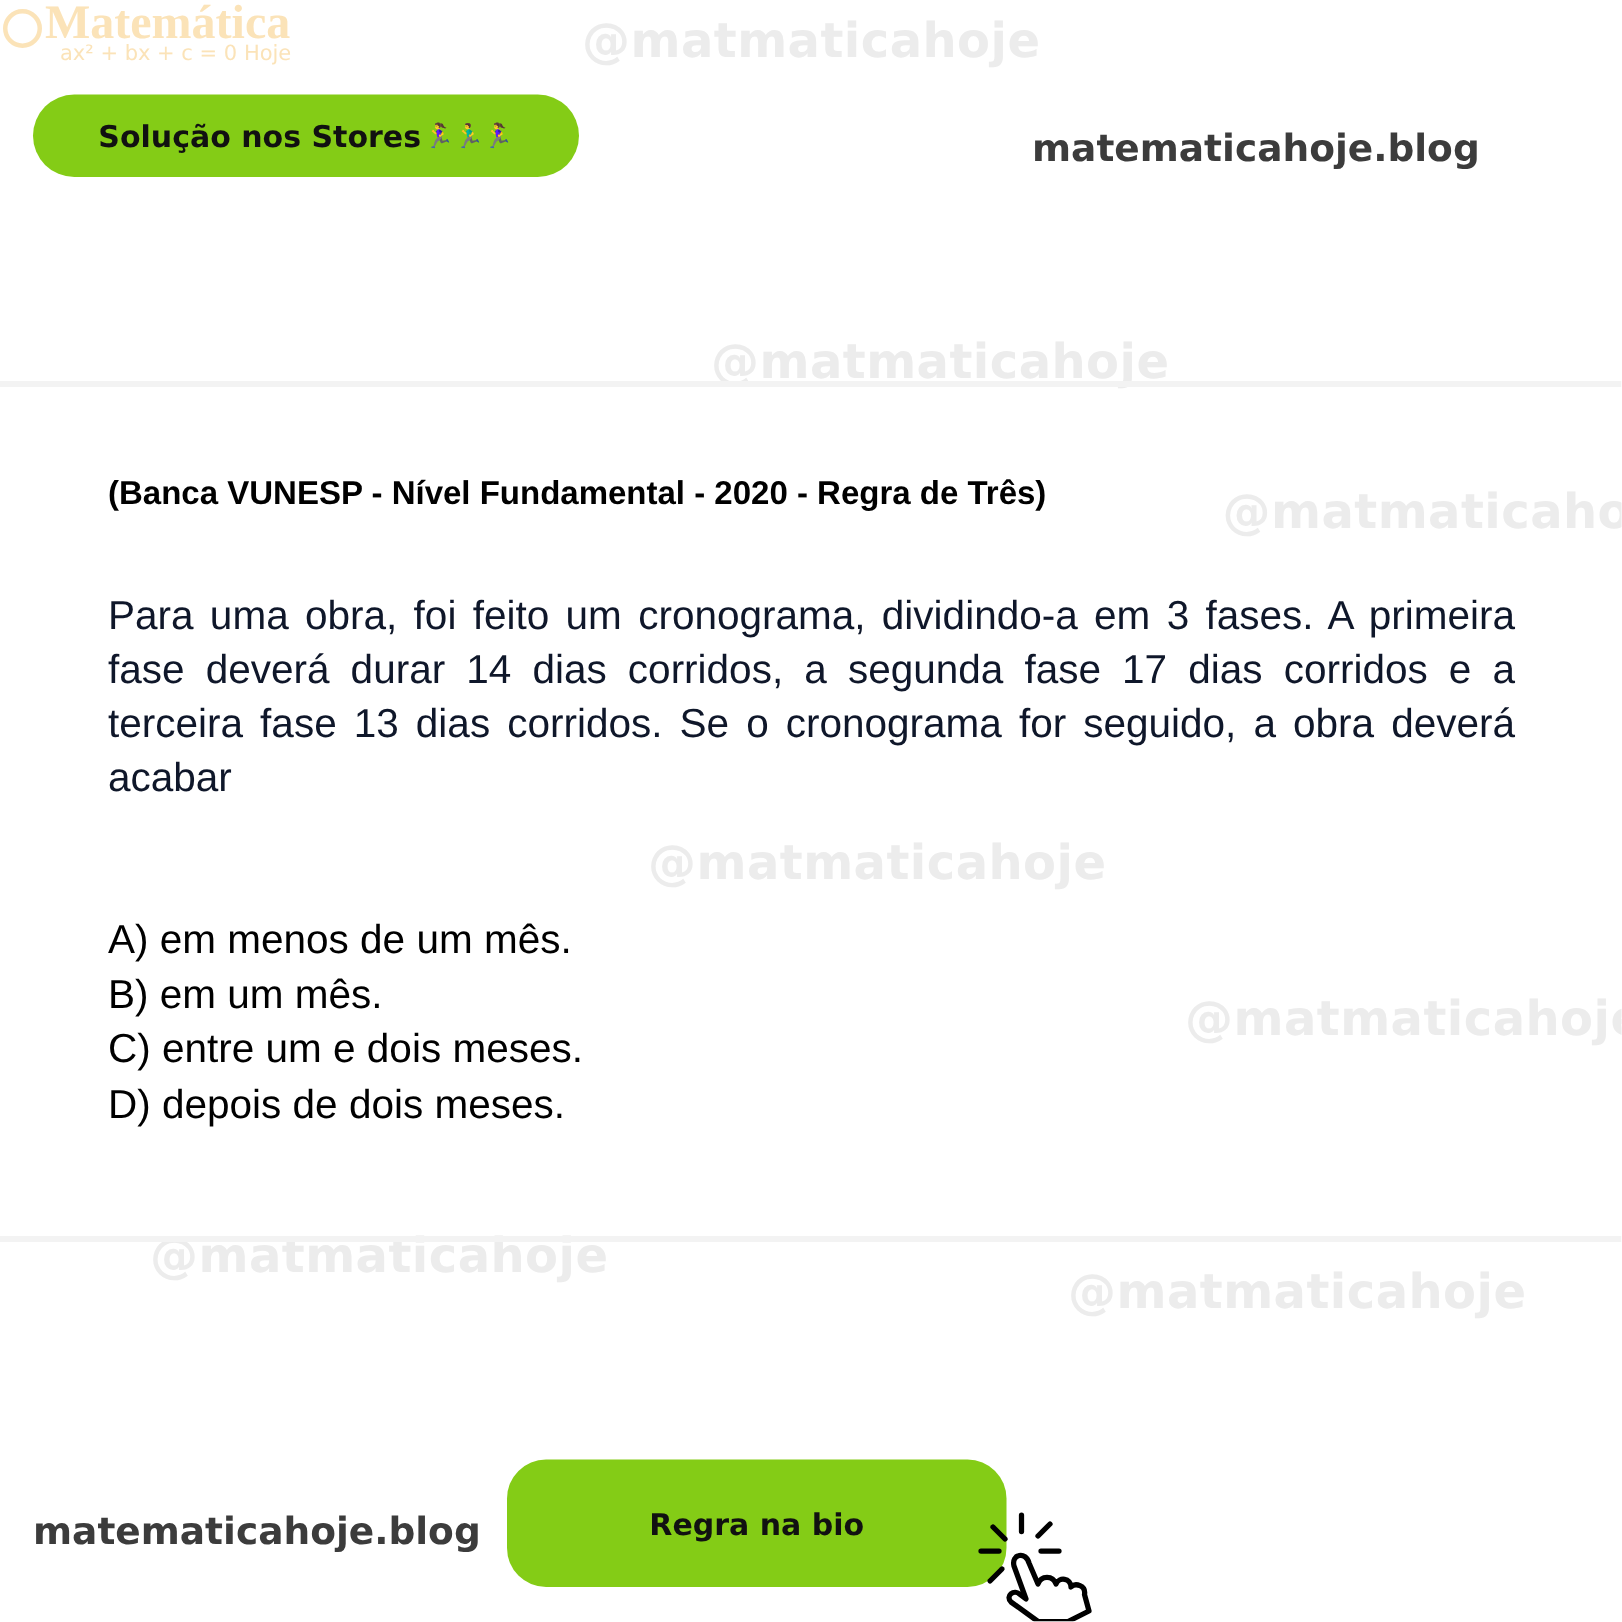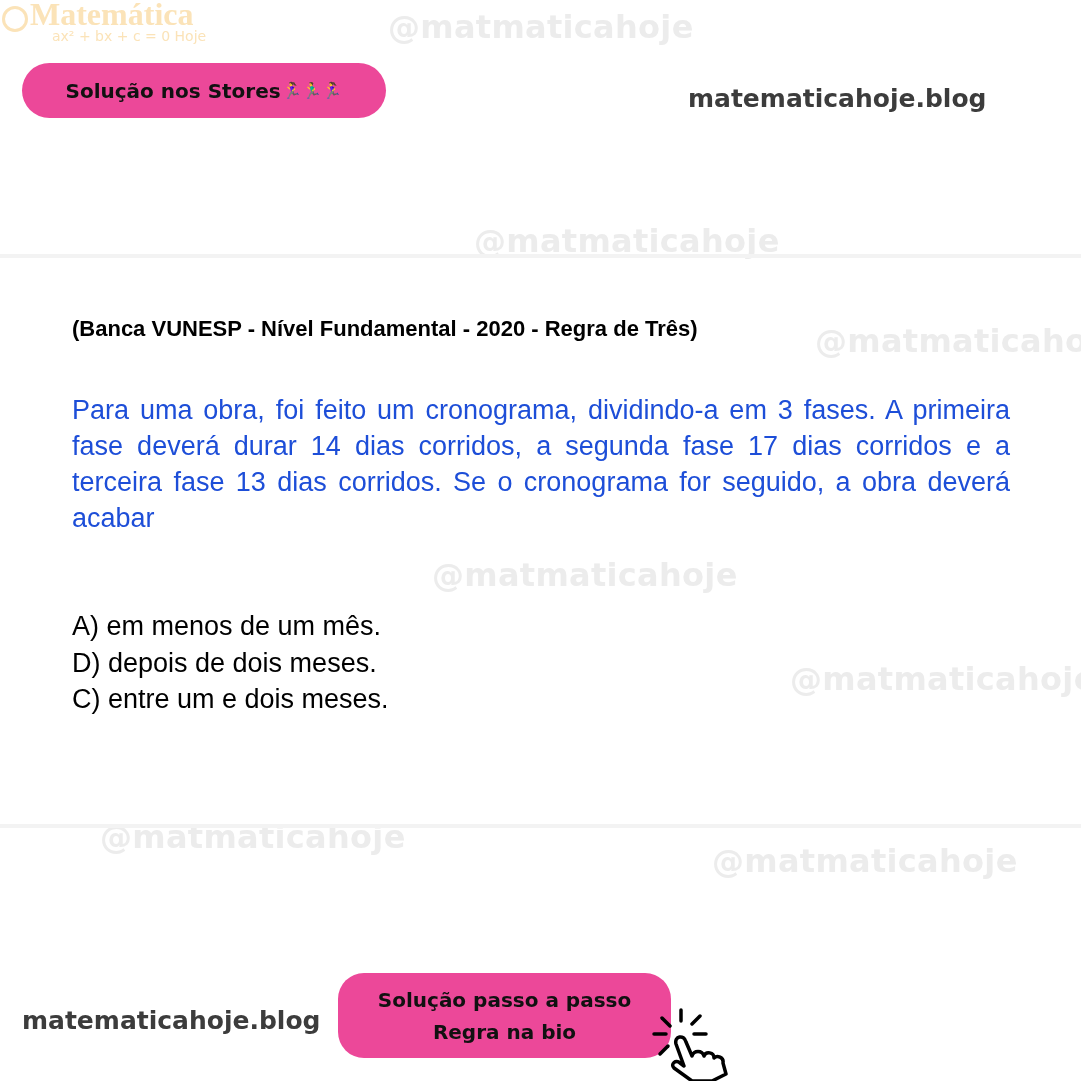--- a/index.html
+++ b/index.html
@@ -13,47 +13,47 @@
     font-family: "DejaVu Sans", sans-serif; font-size: 32px; white-space: nowrap;
     letter-spacing: 0.3px;
   }
   .hline { position: absolute; left: 0; width: 1081px; height: 4px; background: #f3f3f3; }
   .logo { position: absolute; left: 0; top: 0; width: 230px; height: 50px; }
   .logo-title {
     position: absolute; left: 30px; top: -4px; font-family: "Liberation Serif", serif;
     font-weight: bold; font-size: 32px; color: #fbe3b8;
   }
   .logo-sub {
-    position: absolute; left: 52px; top: 28px; font-size: 14px; color: #fbe3b8;
+    position: absolute; left: 40px; top: 28px; font-size: 14px; color: #fbe3b8;
     font-family: "DejaVu Sans", sans-serif;
   }
   .logo-pin {
     position: absolute; left: 2px; top: 6px; width: 26px; height: 26px; border-radius: 50%;
     border: 3px solid #fbe3b8; box-sizing: border-box;
   }
   .pill {
-    position: absolute; background: #ec4899; border-radius: 30px;
+    position: absolute; background: #84cc16; border-radius: 30px;
     display: flex; align-items: center; justify-content: center;
     font-family: "DejaVu Sans", sans-serif; font-weight: bold; color: #111;
   }
   .stores { left: 22px; top: 63px; width: 364px; height: 55px; font-size: 20px; }
   .blog-top {
     position: absolute; left: 688px; top: 84px; font-family: "DejaVu Sans", sans-serif;
     font-weight: bold; font-size: 25px; color: #3c3c3c;
   }
   .blog-bottom {
     position: absolute; left: 22px; top: 1006px; font-family: "DejaVu Sans", sans-serif;
     font-weight: bold; font-size: 25px; color: #3c3c3c;
   }
   .question-title {
     position: absolute; left: 72px; top: 316px; font-size: 22px; font-weight: bold; color: #000;
   }
   .question-body {
     position: absolute; left: 72px; top: 392px; width: 938px; font-size: 27px; line-height: 36px;
-    color: #1d4ed8; text-align: justify;
+    color: #0f172a; text-align: justify;
   }
   .options { position: absolute; left: 72px; top: 608px; font-size: 27px; line-height: 36.5px; color: #000; }
   .options div { white-space: nowrap; }
   .cta {
     left: 338px; top: 973px; width: 333px; height: 85px; border-radius: 26px;
     flex-direction: column; font-size: 20px; line-height: 32px;
   }
   .hand { position: absolute; left: 646px; top: 996px; width: 90px; height: 85px; }
 </style>
 </head>
@@ -79,27 +79,27 @@
 <div class="pill stores">
   <span>Solução nos Stores</span>
   <span style="font-size:16px;margin-left:2px;">🏃‍♀️🏃‍♂️🏃‍♀️</span>
 </div>
 <div class="blog-top">matematicahoje.blog</div>
 
 <div class="question-title">(Banca VUNESP - Nível Fundamental - 2020 - Regra de Três)</div>
 <div class="question-body">Para uma obra, foi feito um cronograma, dividindo-a em 3 fases. A primeira fase deverá durar 14 dias corridos, a segunda fase 17 dias corridos e a terceira fase 13 dias corridos. Se o cronograma for seguido, a obra deverá acabar</div>
 <div class="options">
   <div>A) em menos de um mês.</div>
+  <div>B) em um mês.</div>
+  <div>C) entre um e dois meses.</div>
   <div>D) depois de dois meses.</div>
-  <div>C) entre um e dois meses.</div>
 </div>
 
 <div class="blog-bottom">matematicahoje.blog</div>
 <div class="pill cta">
-  <span>Solução passo a passo</span>
   <span>Regra na bio</span>
 </div>
 <svg class="hand" viewBox="0 0 90 85">
   <g stroke="#000" stroke-width="3.5" stroke-linecap="round" fill="none">
     <line x1="16" y1="22" x2="24" y2="30"></line>
     <line x1="35" y1="14" x2="35" y2="25"></line>
     <line x1="54" y1="20" x2="46" y2="28"></line>
     <line x1="8" y1="38" x2="20" y2="38"></line>
     <line x1="48" y1="38" x2="60" y2="38"></line>
     <line x1="14" y1="58" x2="22" y2="50"></line>

